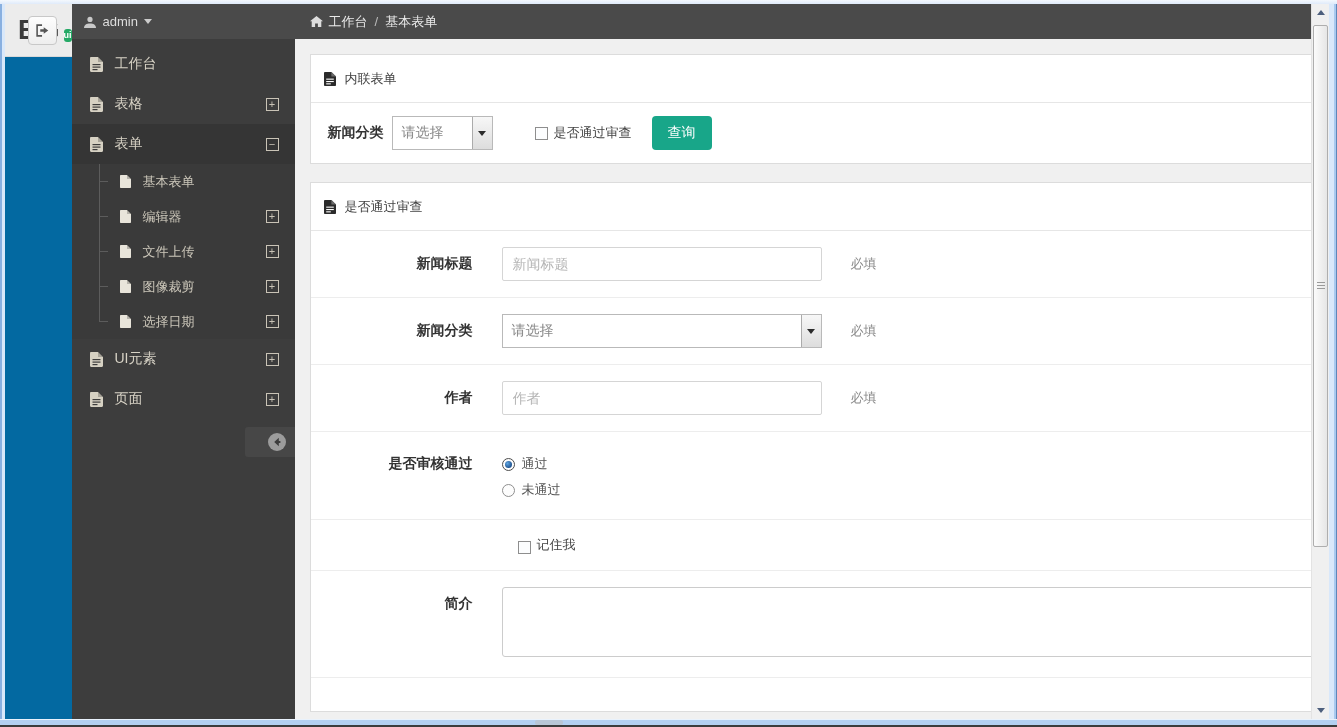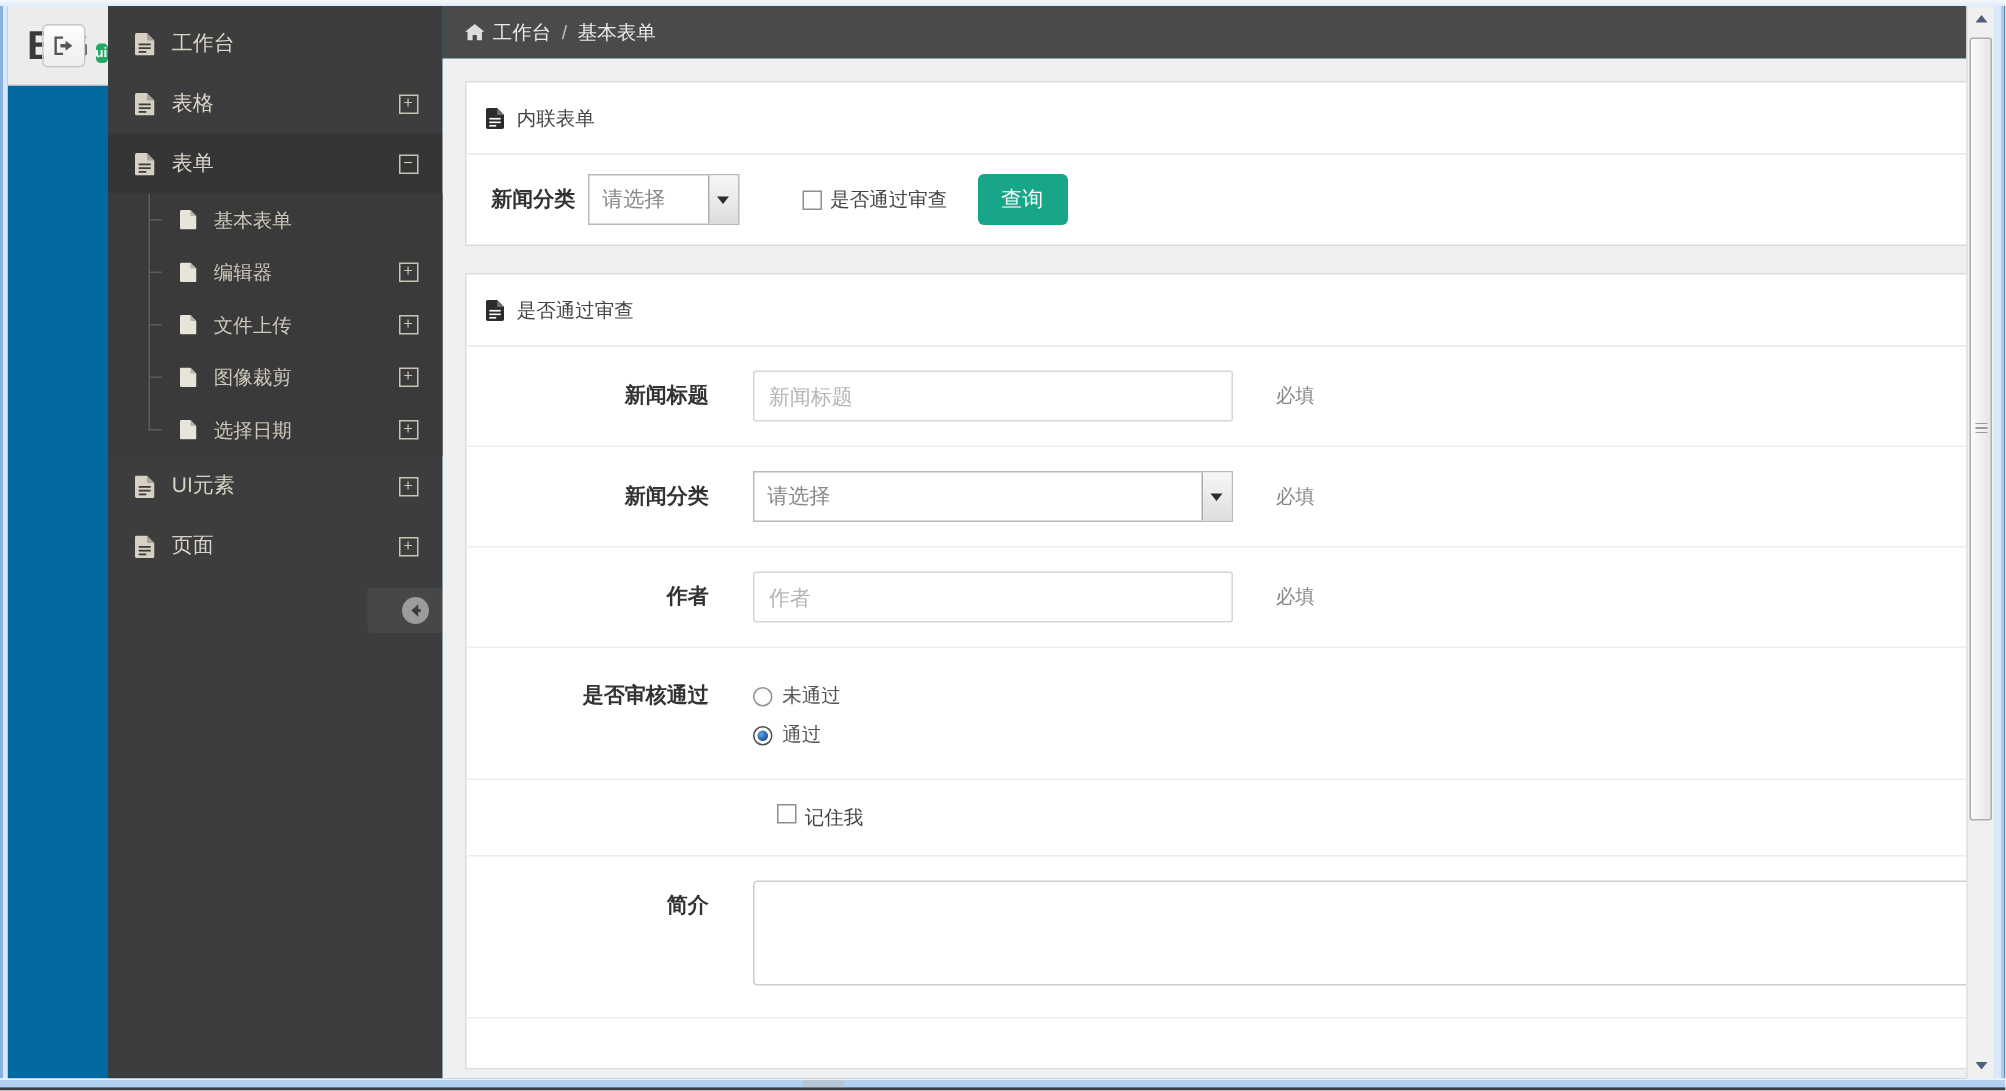--- a/index.html
+++ b/index.html
@@ -78,21 +78,21 @@
   .txt-input { width:320px; height:34px; border:1px solid #d5d5d5; border-radius:2px; padding:0 10px; font-size:14px; color:#555555; font-family:inherit; outline:none; }
   .txt-input::placeholder { color:#b5b5b5; }
   .required { margin-left:29px; color:#888888; font-size:13px; padding-top:8px; }
   .help-text { margin-left:29px; color:#777777; font-size:13px; padding-top:8px; }
   .radio-stack { width:320px; display:flex; flex-direction:column; gap:8px; padding-top:3px; }
   .radio-line { display:flex; align-items:center; }
   .radio-circ { width:13px; height:13px; border:1px solid #8f8f8f; border-radius:50%; background:#fdfdfd; position:relative; flex:0 0 13px; }
   .radio-circ.checked { border-color:#4c4c4c; }
   .radio-circ.checked::after { content:''; position:absolute; left:2px; top:2px; width:7px; height:7px; border-radius:50%; background:radial-gradient(circle at 35% 35%, #5ea4e0, #1d4f8c 75%); }
   .radio-label { margin-left:7px; font-size:13px; color:#555555; }
-  .cb-line { display:flex; align-items:flex-start; padding-top:8px;padding-left:16px; }
+  .cb-line { display:flex; align-items:flex-end; padding-top:8px;padding-left:16px; }
   .intro-textarea { width:845px; height:70px; border:1px solid #cccccc; border-radius:3px; resize:none; font-family:inherit; font-size:14px; padding:6px 9px; outline:none; }
   .submit-row { padding:13px 0 20px 17px; border-top:1px solid #ededed; }
   .form-label.empty { visibility:hidden; }
   .form-label.top { padding-top:8px; }
 
   
   .vscroll { position:absolute; right:8px; top:4px; width:18px; height:715px; background:#f0f0f0; border-left:1px solid #e3e3e3; }
   .vs-btn { position:absolute; left:0; width:18px; height:17px; background:#f0f0f0; display:flex; align-items:center; justify-content:center; cursor:pointer; }
   .vs-btn.up { top:0; }
   .vs-btn.down { bottom:0; }
@@ -121,20 +121,30 @@
               <path d="M7.5 1.2H2.2v11.6h5.3" fill="none" stroke="#555" stroke-width="1.7"></path>
               <path d="M9.3 3.4L14.2 7l-4.9 3.6V8.3H5.6V5.7h3.7z" fill="#555"></path>
             </svg>
         </span>
       </div>
     </div>
 
     <div class="body">
 
       <div class="sidebar">
+        <div class="userbar">
+          <span>
+            <svg viewBox="0 0 12 12" width="12" height="12">
+                <circle cx="6" cy="3.4" r="2.6" fill="#c9c9c9"></circle>
+                <path d="M0 12c0-3.2 2.6-4.6 6-4.6s6 1.4 6 4.6z" fill="#c9c9c9"></path>
+              </svg>
+          </span>
+          <span class="uname">admin</span>
+          <span class="caret-down"></span>
+        </div>
 
         <div class="nav">
 
           <div class="nav-item">
             <span>
                 <svg viewBox="0 0 13 15" width="13" height="15">
                   <path d="M8 0H1.2C.5 0 0 .5 0 1.2v12.6c0 .7.5 1.2 1.2 1.2h10.6c.7 0 1.2-.5 1.2-1.2V5L8 0z" fill="#d6d1c3"></path>
                   <path d="M8 0v5h5z" fill="rgba(0,0,0,.22)"></path>
                   <rect x="2.5" y="7" width="8" height="1.2" fill="#3d3d3d"></rect>
                   <rect x="2.5" y="9.5" width="8" height="1.2" fill="#3d3d3d"></rect>
@@ -348,26 +358,26 @@
               <div class="form-ctl">
                 <input class="txt-input" type="text" placeholder="作者" style="">
               </div>
               <div class="required">必填</div>
             </div>
 
             <div class="form-row" style="padding:20px 0;">
               <div class="form-label" style="padding-top:3px;">是否审核通过</div>
               <div class="form-ctl radio-stack">
                 <span class="radio-line">
+                  <span class="radio-circ checked"></span>
+                  <span class="radio-label">通过</span>
+                </span>
+                <span class="radio-line">
                   <span class="radio-circ"></span>
                   <span class="radio-label">未通过</span>
-                </span>
-                <span class="radio-line">
-                  <span class="radio-circ checked"></span>
-                  <span class="radio-label">通过</span>
                 </span>
               </div>
             </div>
 
             <div class="form-row">
               <div class="form-label empty"></div>
               <div class="form-ctl cb-line" style="padding-top:0;">
                 <span class="checkbox-box"></span>
                 <span class="cb-label">记住我</span>
               </div>

